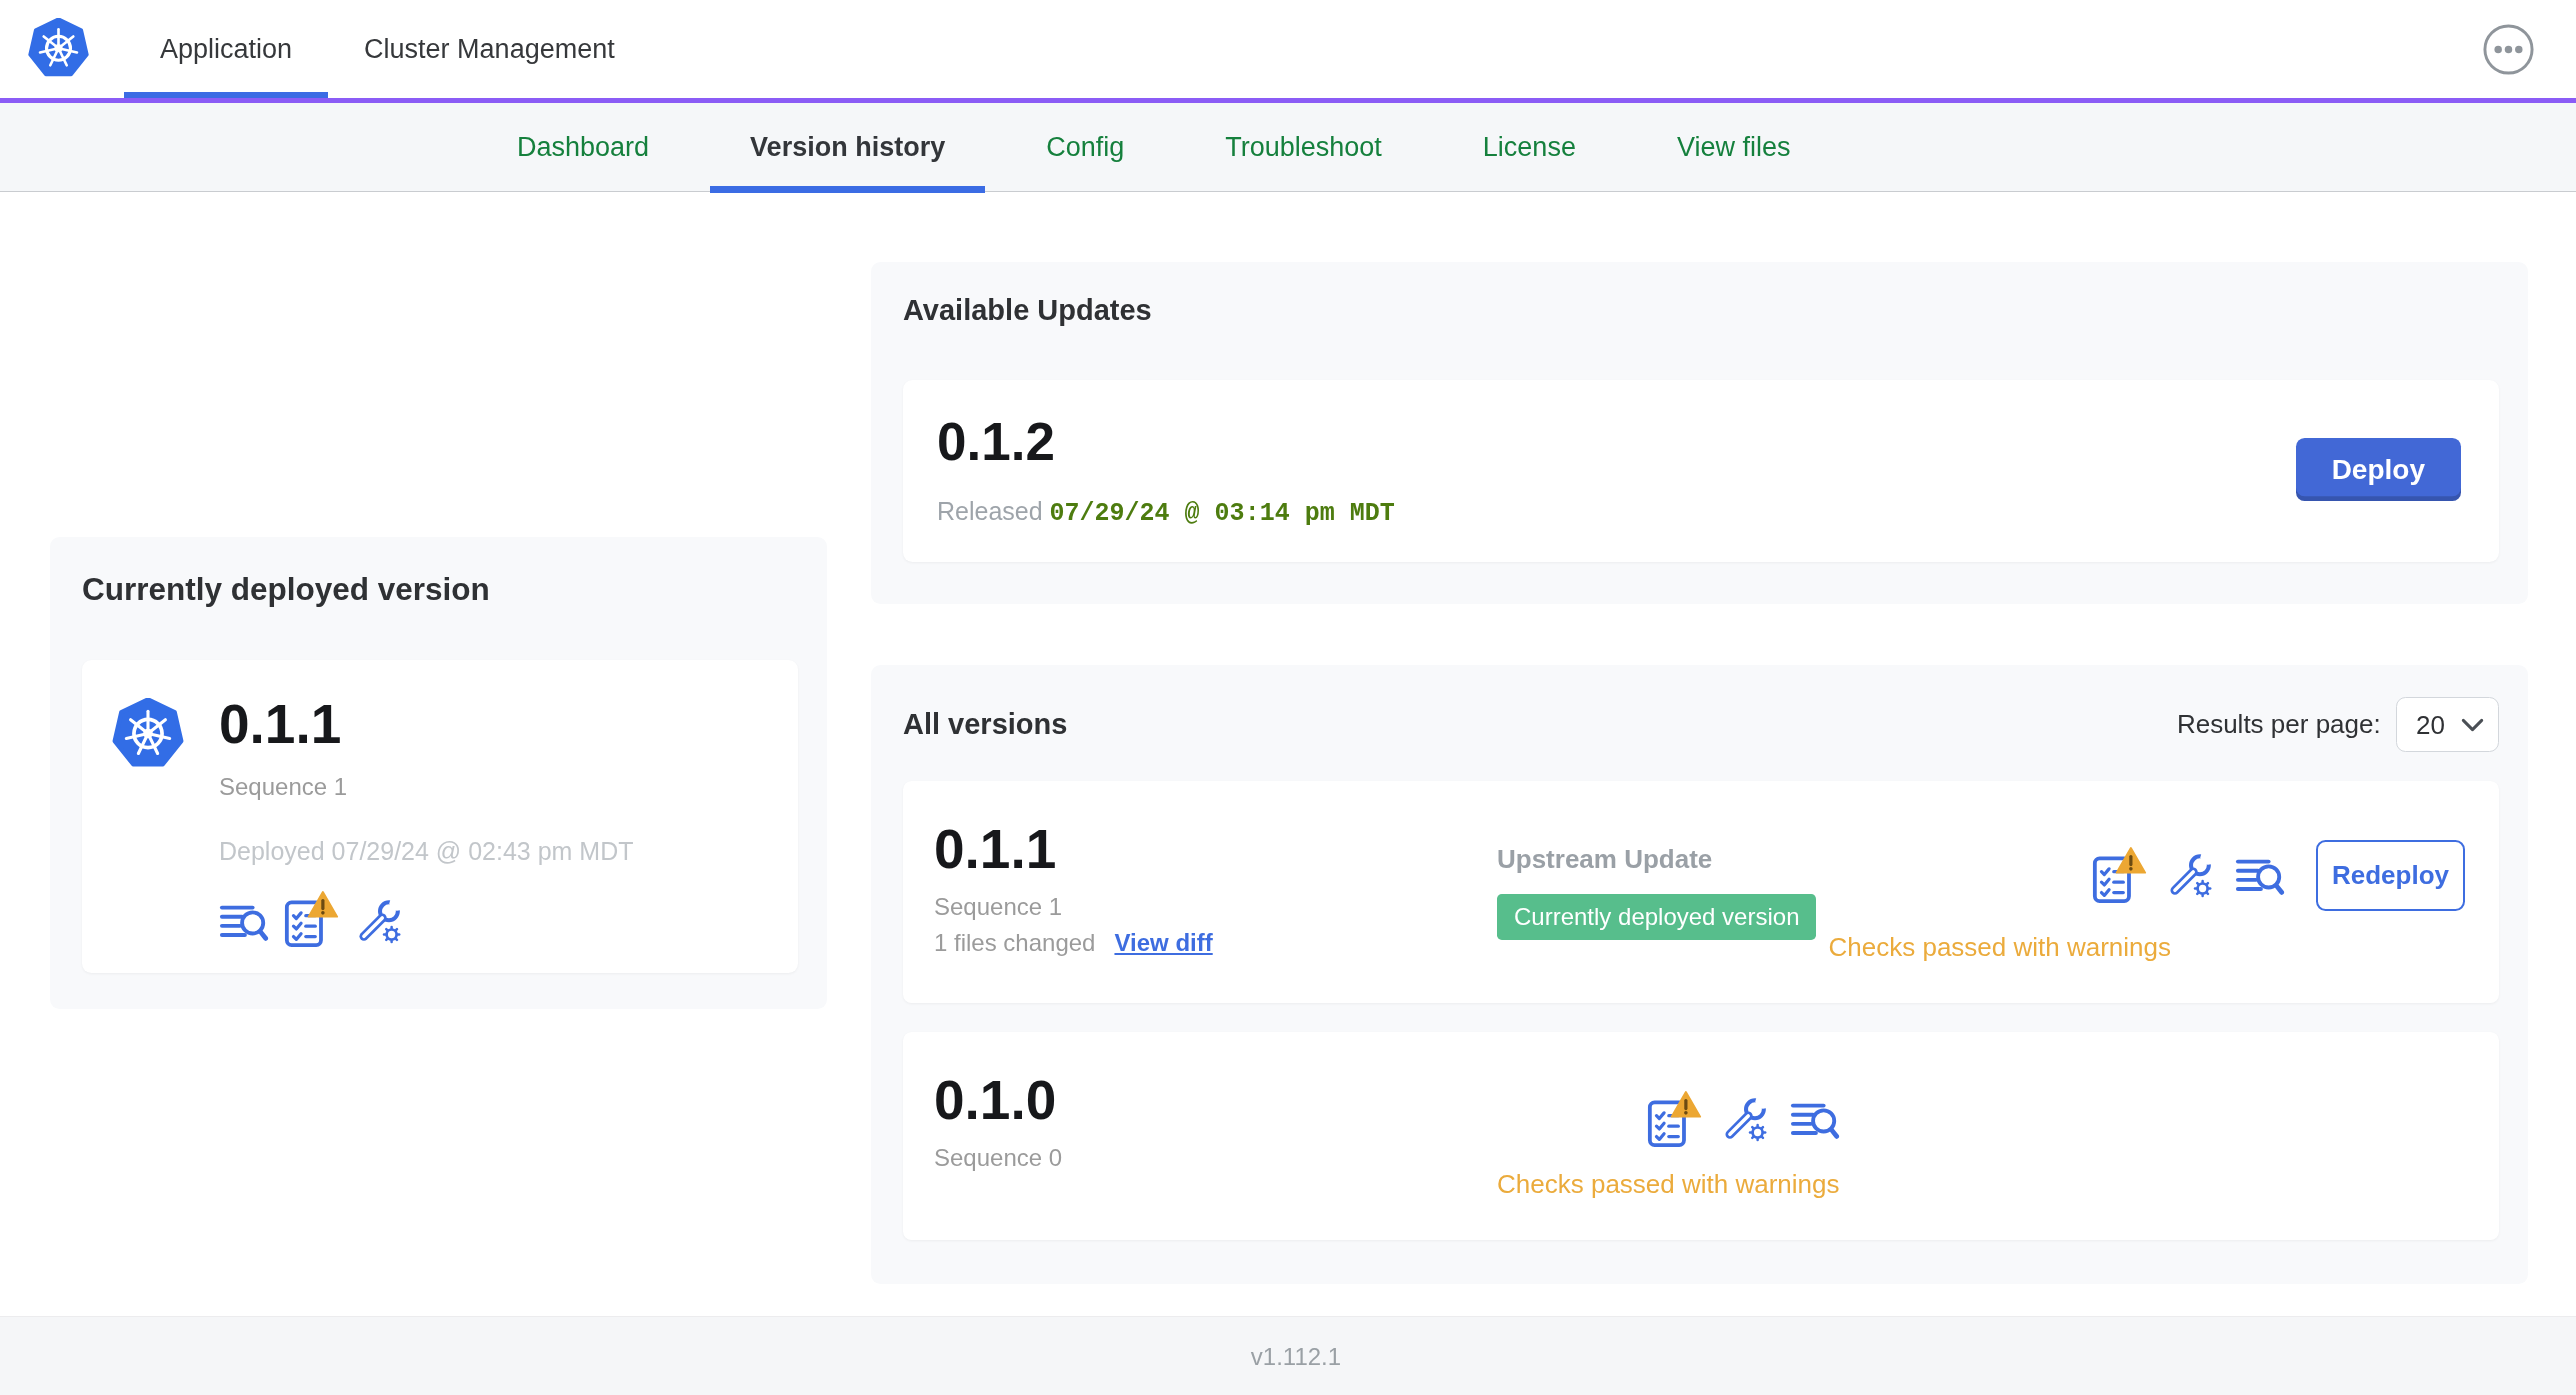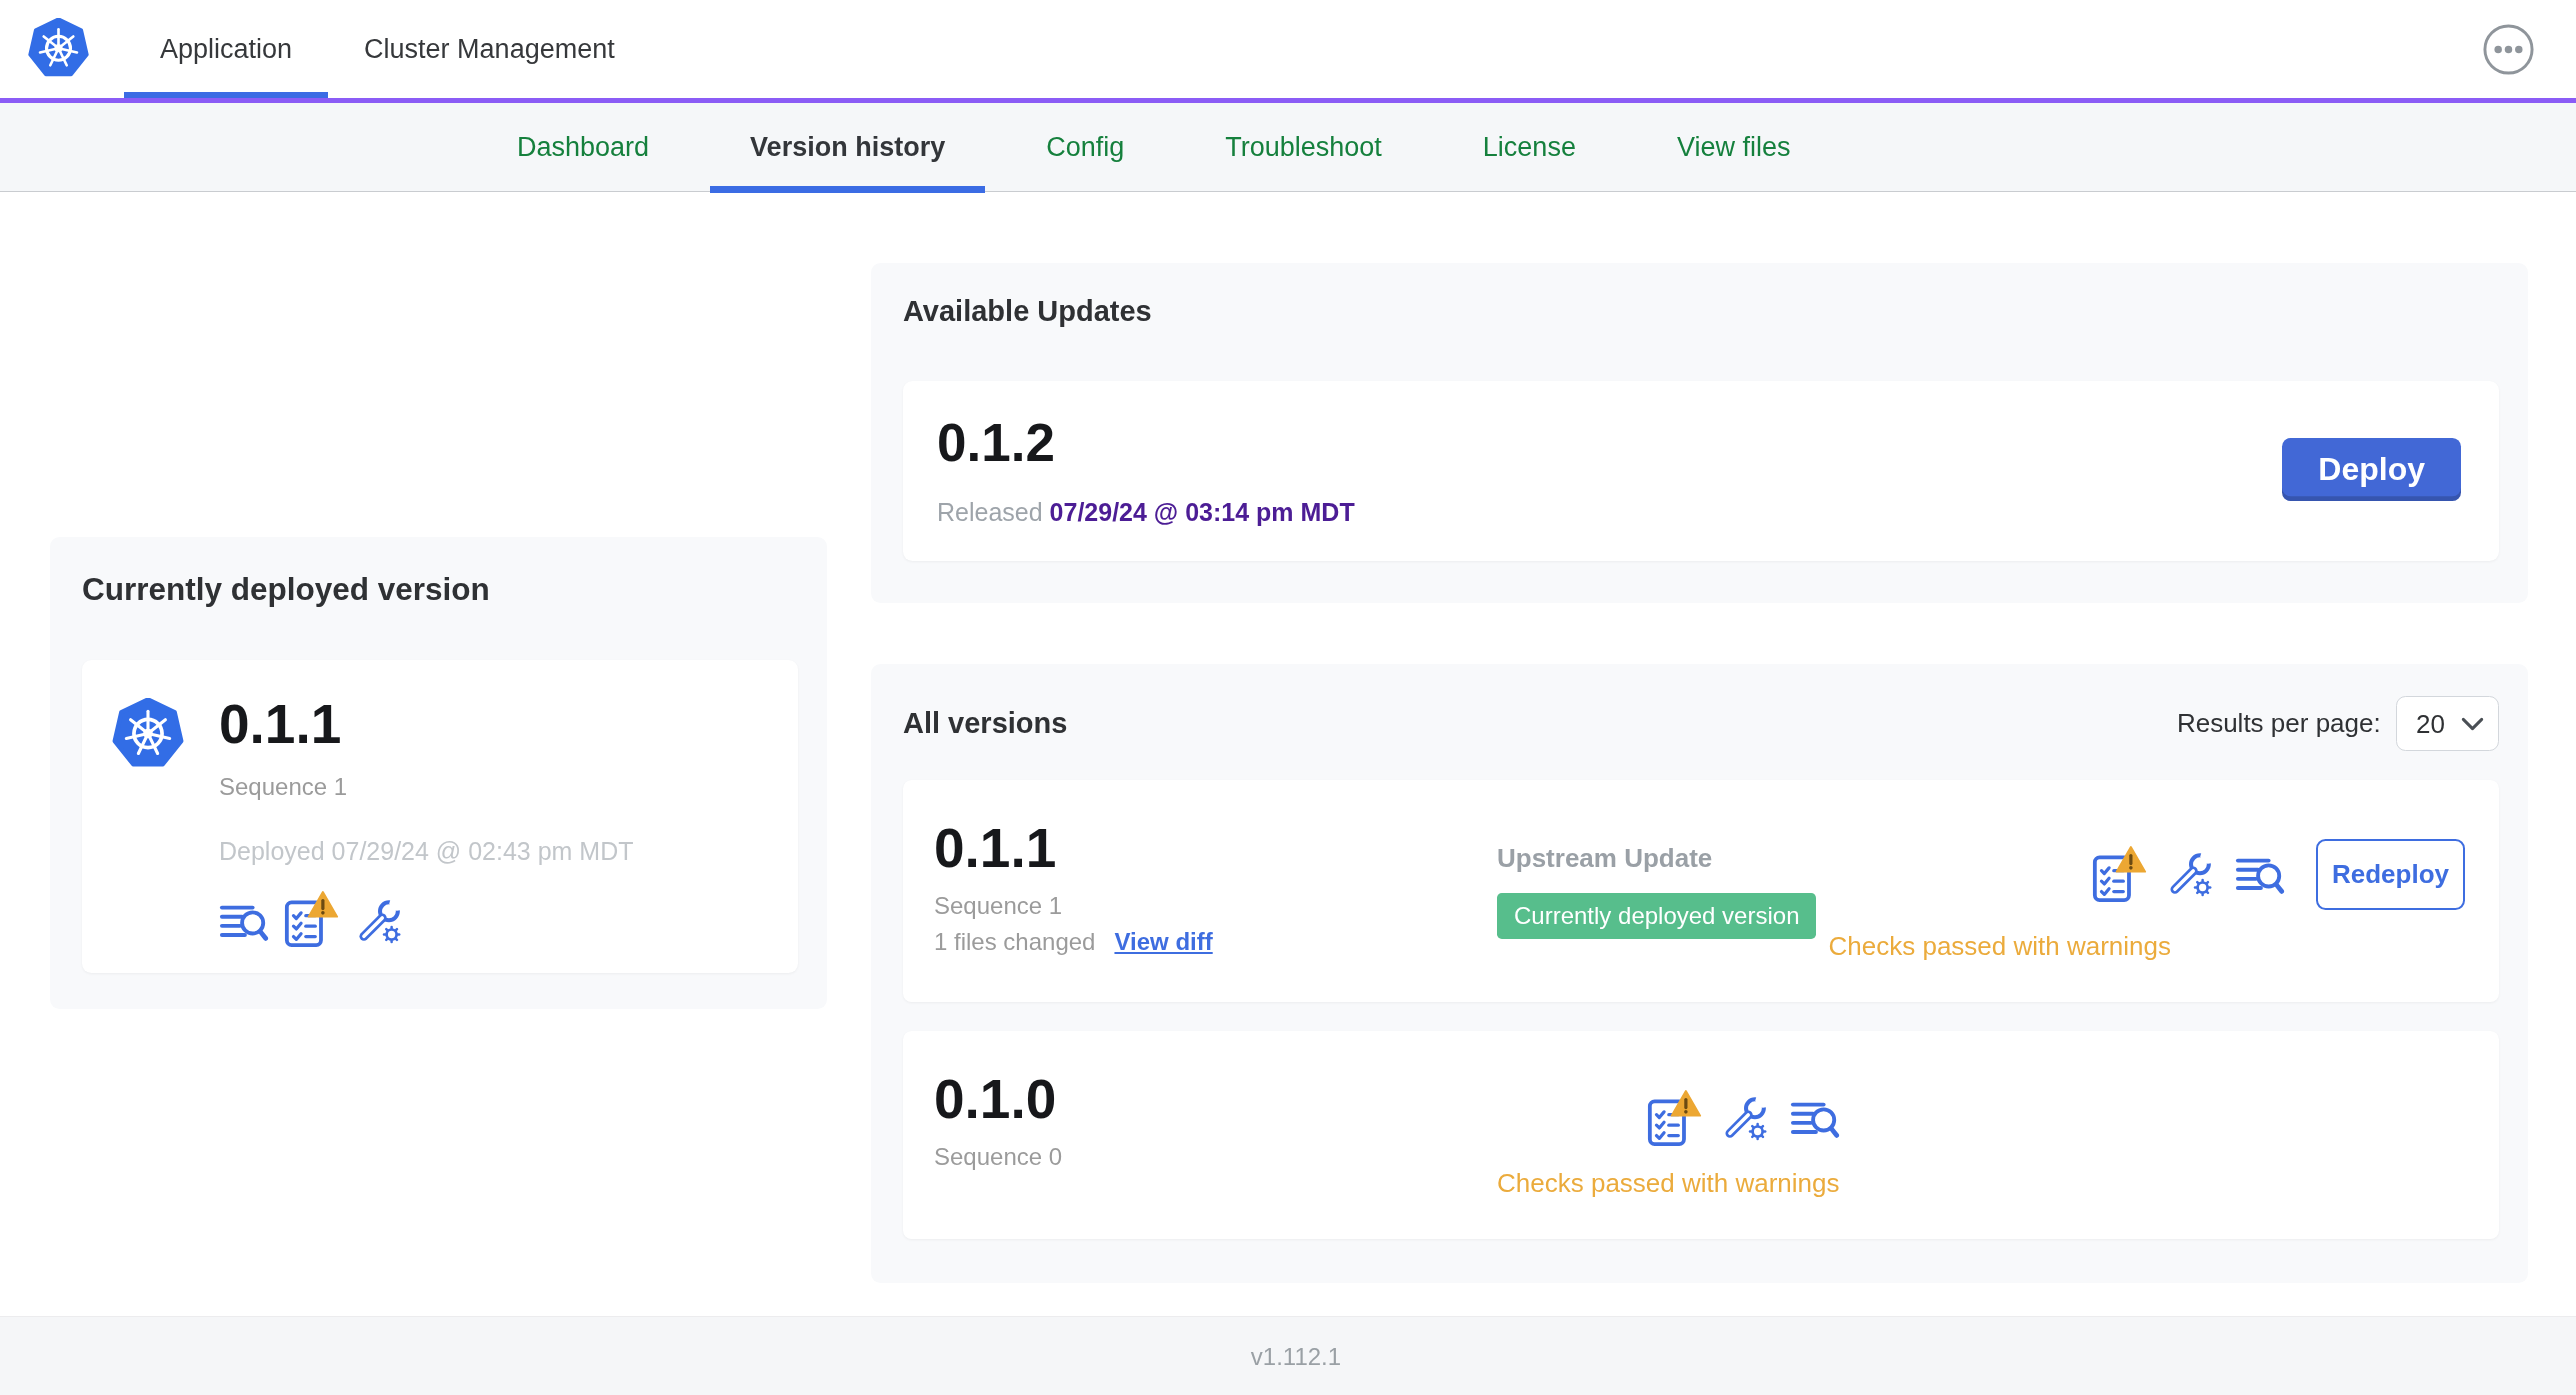--- a/index.html
+++ b/index.html
@@ -44,22 +44,22 @@
   .icn svg { display:block; }
   .icn.sz46 svg { width:50px; height:52px; }
   .icn.sz52 svg { width:55px; height:57px; }
 
   
   .updates-panel { padding:32px 29px 42px 32px; margin-bottom:61px; }
   .update-card { background:#fff; border-radius:9.5px; box-shadow:0 1px 2.9px rgba(0,0,0,.05); margin-top:53px; padding:31px 38px 34px 34px; display:flex; align-items:center; }
   .upd-left {}
   .upd-version { font-size:53px; font-weight:700; color:#17181b; line-height:61px; }
   .upd-released { font-size:25px; color:#9ea4aa; margin-top:25px; }
-  .upd-released b { color:#4c1d95; font-weight:700; }
-  .btn-deploy { margin-left:auto; height:63px; padding:7px 36px; border:none; border-radius:8.6px; background:#4268d6; box-shadow:inset 0 -4.8px 0 rgba(0,0,0,.18); color:#fff; font-size:32px; font-weight:700; font-family:inherit; cursor:pointer; }
+  .upd-released b { color:#4d7c0f; font-weight:700;font-family:Liberation Mono, monospace; }
+  .btn-deploy { margin-left:auto; height:63px; padding:7px 36px; border:none; border-radius:8.6px; background:#4268d6; box-shadow:inset 0 -4.8px 0 rgba(0,0,0,.18); color:#fff; font-size:28px; font-weight:700; font-family:inherit; cursor:pointer; }
 
   
   .versions-panel { padding:32px 29px 44px 32px; }
   .versions-head { display:flex; align-items:center; }
   .rpp { margin-left:auto; display:flex; align-items:center; gap:15.3px; }
   .rpp-label { font-size:26px; color:#2f3134; }
   .select-wrap { position:relative; }
   .select-wrap select { appearance:none; -webkit-appearance:none; font-family:inherit; font-size:26px; color:#2f3134; background:#fff; border:1.9px solid #d3d7dc; border-radius:9.5px; padding:11.5px 53px 11.5px 19px; cursor:pointer; }
   .select-wrap .chev { position:absolute; right:15.3px; top:50%; transform:translateY(-50%); pointer-events:none; }
   .select-wrap .chev svg { width:23px; height:14.3px; display:block; }

